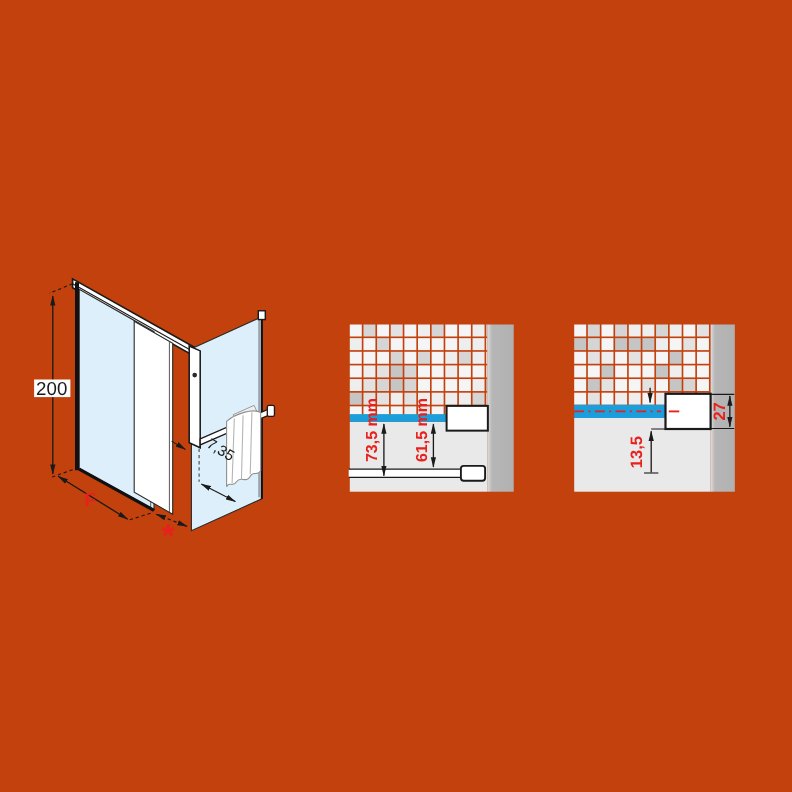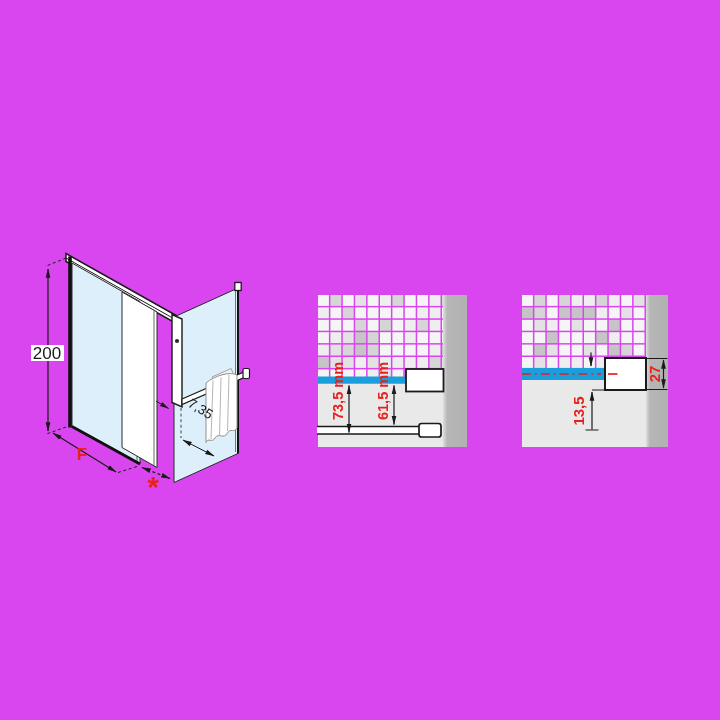--- a/index.html
+++ b/index.html
@@ -1,16 +1,16 @@
 <!DOCTYPE html>
 <html><head>
 <meta charset="utf-8">
 <style>
   html,body{margin:0;padding:0;width:720px;height:720px;background:#ffffff;overflow:hidden}
-  .canvas{position:relative;width:720px;height:720px;background:#d946ef}
+  .canvas{position:relative;width:720px;height:720px;background:#c2410c}
   svg{position:absolute;left:0;top:0;display:block}
   text{font-family:"Liberation Sans","DejaVu Sans",sans-serif}
   .dim-black{fill:#1a1a1a;font-size:17px}
   .dim-small{fill:#1a1a1a;font-size:13.5px}
   .dim-red{fill:#e8211d;font-weight:bold}
   .ln{stroke:#1a1a1a;stroke-width:1.2;fill:none}
   .thin{stroke-width:1}
   .dash{stroke-dasharray:3,2.6}
   .glass{fill:#ddeffa;stroke:#2a2a2a;stroke-width:1}
   .white-fill{fill:#ffffff;stroke:#1a1a1a}

